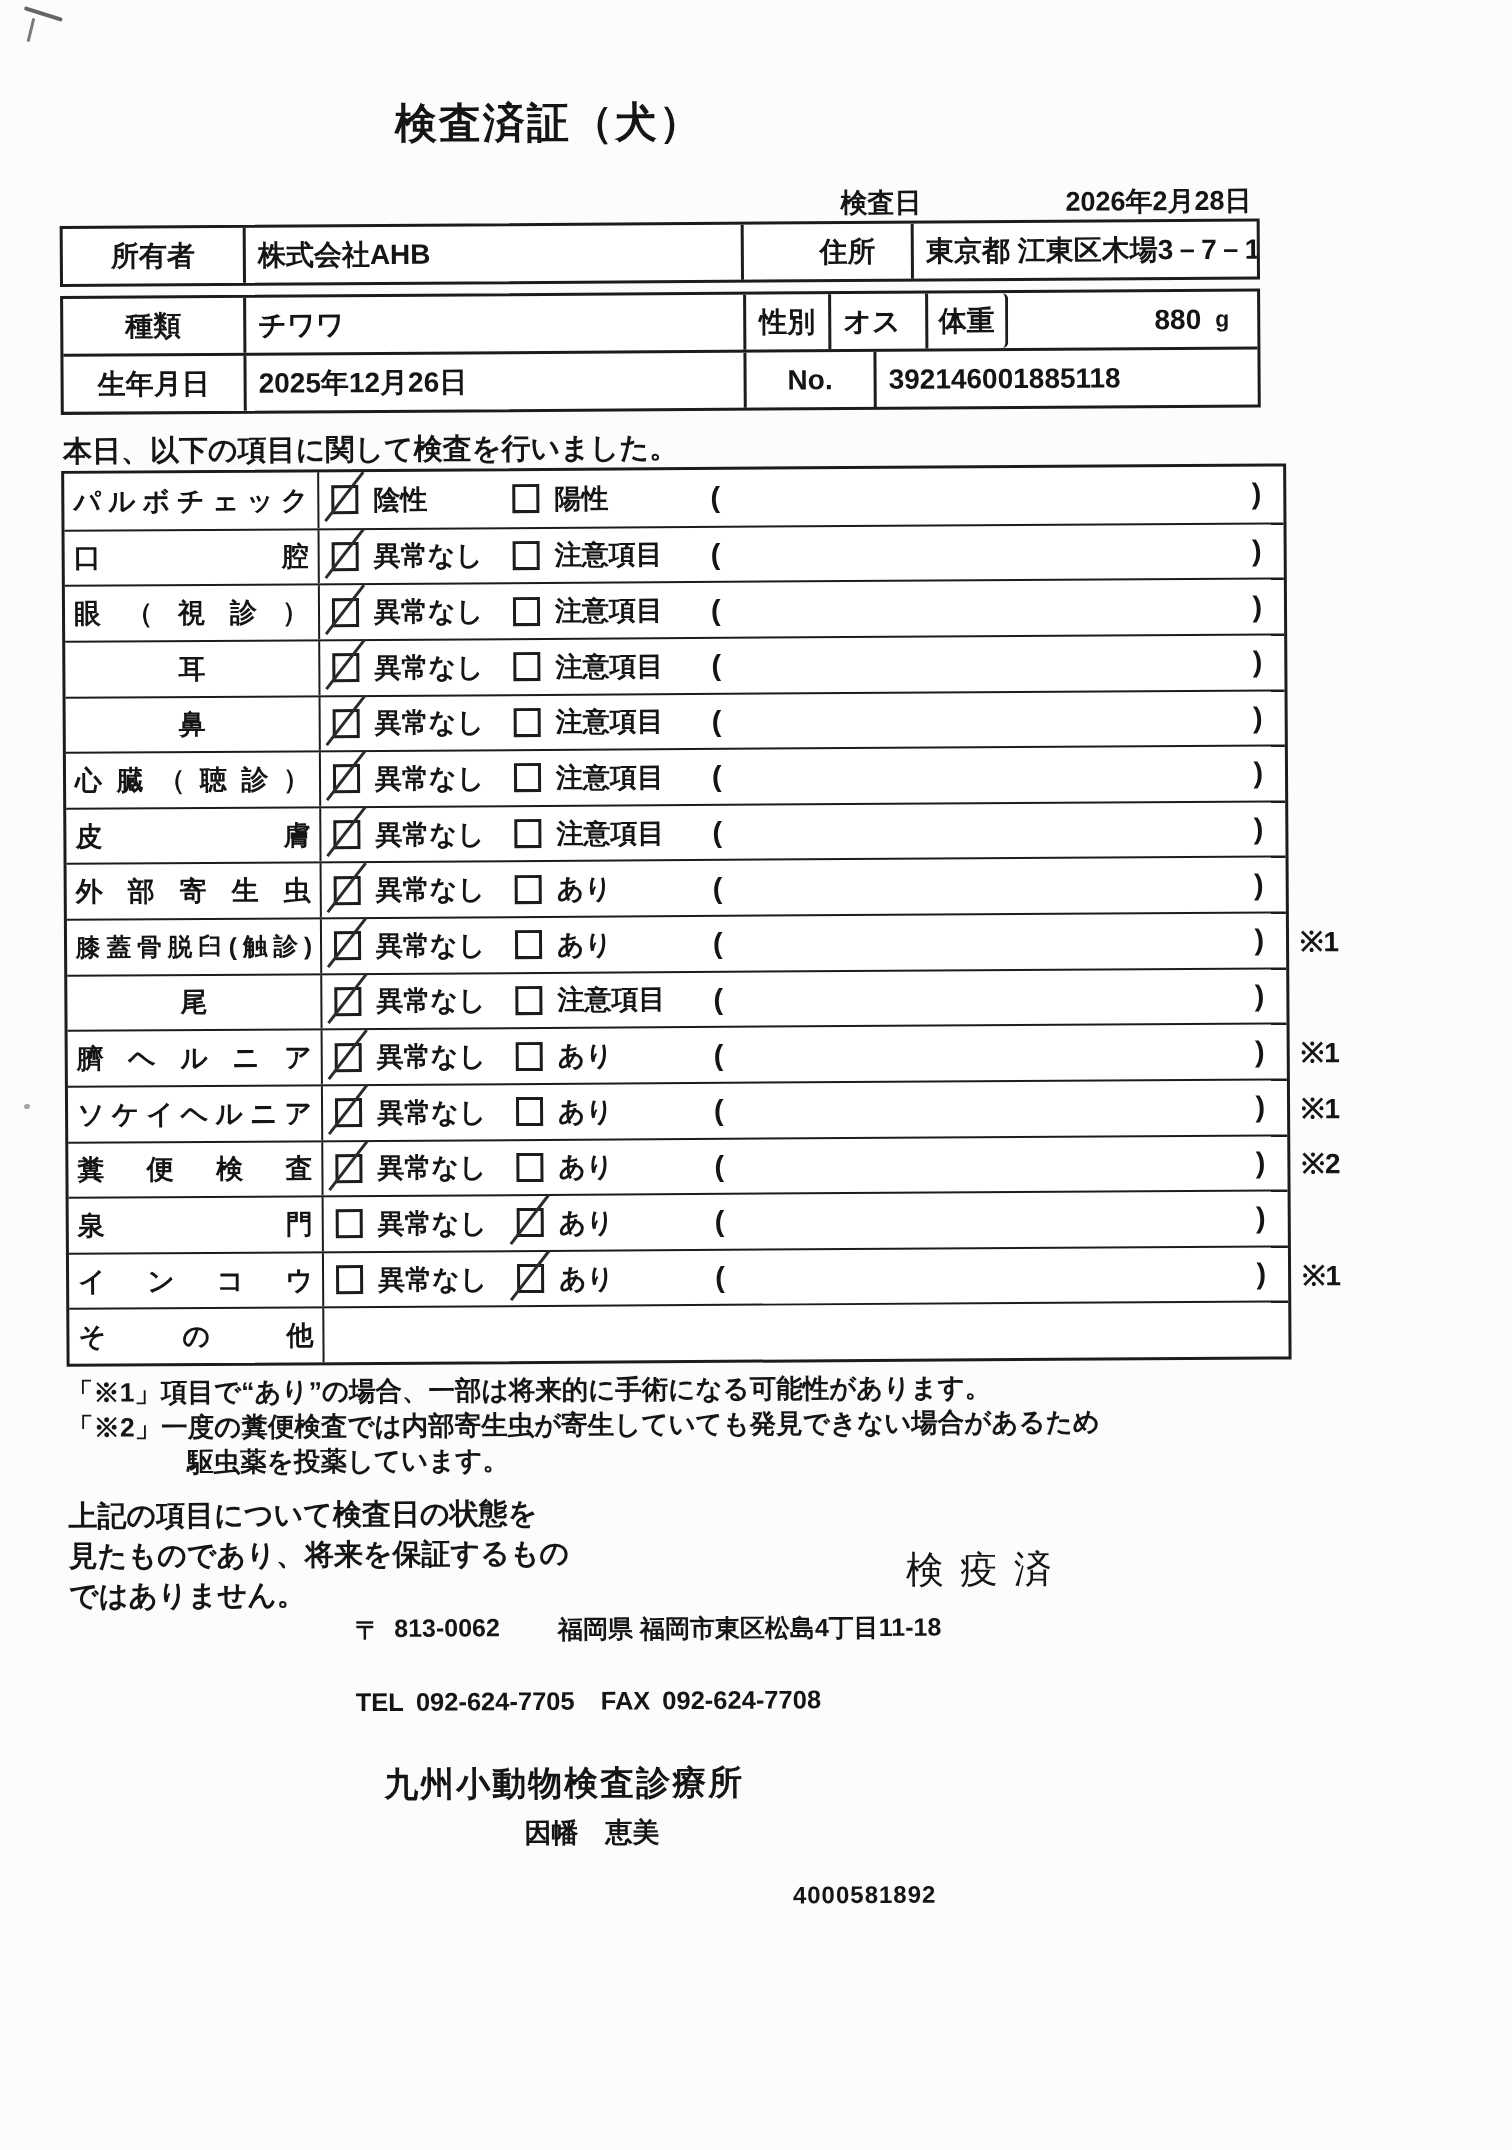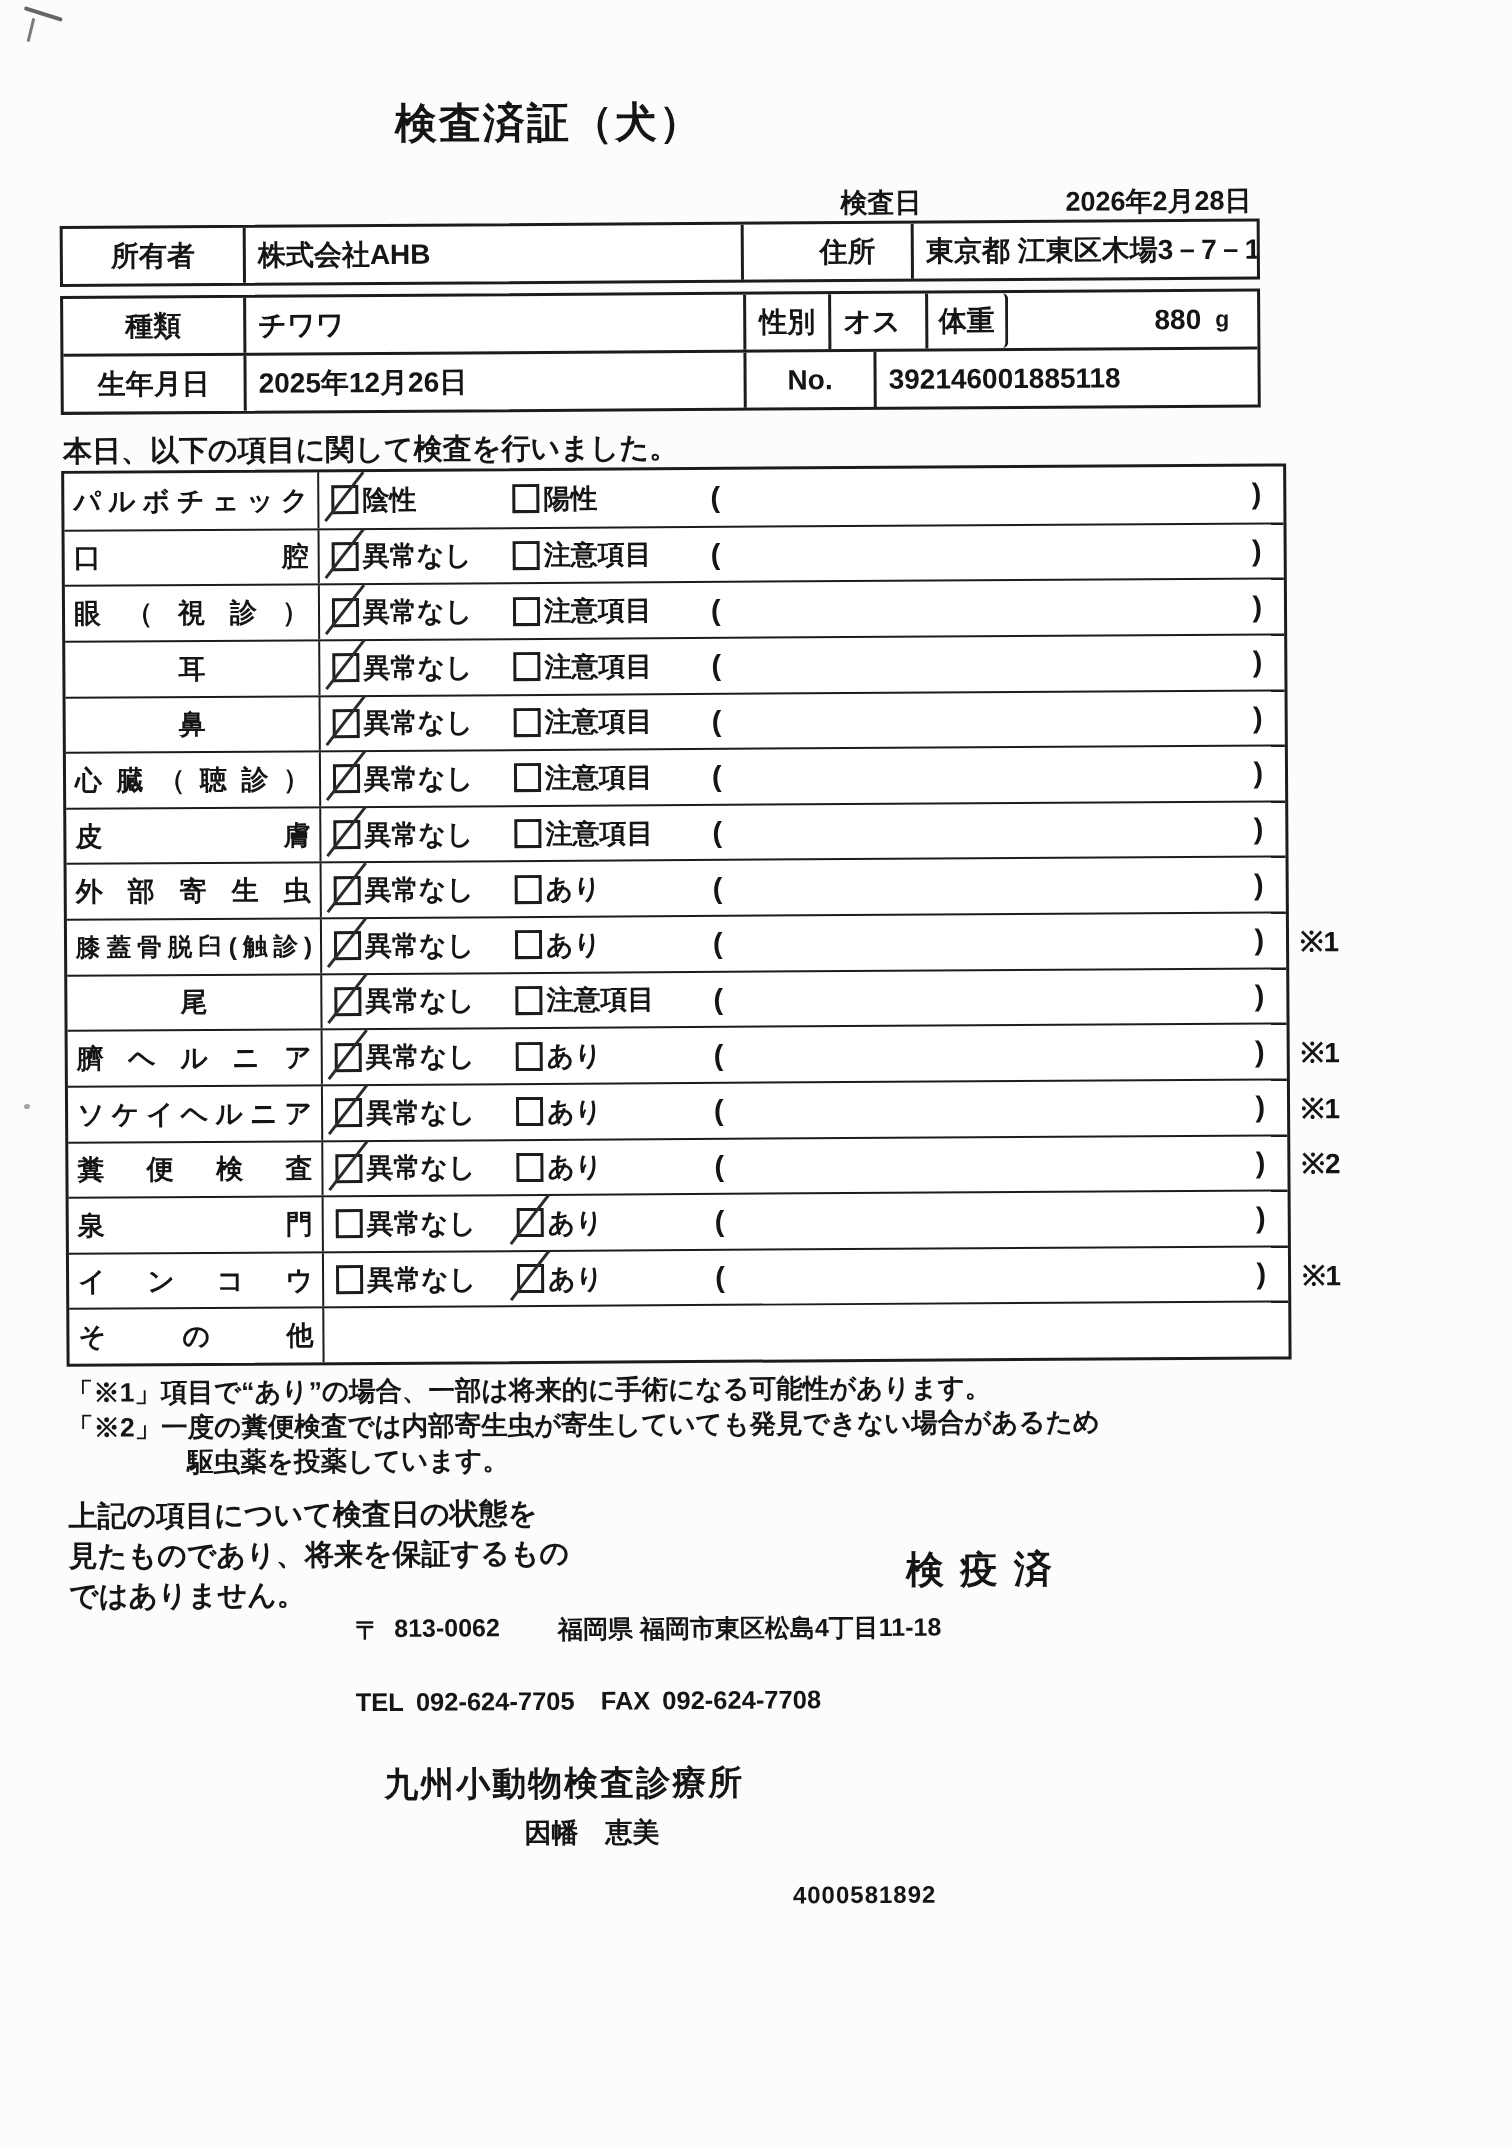--- a/index.html
+++ b/index.html
@@ -43,38 +43,38 @@
   .ctable{position:absolute;left:65px;top:467px;width:1225px;height:896px;
     border:3px solid #1c1c1c;box-sizing:border-box;background:#fff;
     display:grid;grid-template-rows:repeat(16,1fr);}
   .crow{display:flex;align-items:stretch;position:relative;box-sizing:border-box;}
   .crow + .crow{border-top:2.5px solid #1c1c1c;}
   .clabel{flex:0 0 255px;border-right:2.5px solid #1c1c1c;box-sizing:border-box;
     display:flex;align-items:center;padding:0 9px;font-size:27px;font-weight:700;overflow:hidden;}
   .clabel .txt{width:100%;text-align:justify;text-align-last:justify;white-space:nowrap;}
   .clabel.center .txt{text-align:center;text-align-last:center;}
   .clabel.tight{font-size:24.5px;letter-spacing:-1px;}
-  .opt{display:flex;align-items:center;font-size:27px;font-weight:700;white-space:nowrap;}
+  .opt{display:flex;align-items:center;font-size:27px;font-weight:700;white-space:nowrap;gap:11px;}
   .opt1{margin-left:12px;flex:0 0 181px;}
   .opt2{flex:0 0 192px;text-align:right;}
   .box{width:21px;height:23px;border:3px solid #1c1c1c;margin-right:4px;position:relative;flex:none;}
   .opt.checked .box::after{
     content:"";position:absolute;left:-21px;top:7px;width:62px;height:0;
     border-top:3px solid #2b2b2b;transform:rotate(-52deg);
   }
   .parens{flex:1;display:flex;justify-content:space-between;align-items:center;
     font-size:29px;font-weight:700;padding:0 22px 0 6px;}
   .mark{position:absolute;left:calc(100% + 14px);top:50%;transform:translateY(-50%);
     font-size:28px;font-weight:700;white-space:nowrap;}
   .emptycell{flex:1;}
   
   .notes{position:absolute;left:65px;top:1372px;width:1140px;font-size:26.5px;font-weight:700;line-height:35px;}
   .notes .indent{padding-left:120px;}
   .disclaimer{position:absolute;left:66px;top:1492px;font-size:29px;font-weight:700;line-height:40px;}
-  .stamp{position:absolute;left:903px;top:1546px;font-size:38px;font-weight:700;letter-spacing:16px;}
+  .stamp{position:absolute;left:903px;top:1546px;font-size:38px;font-weight:400;letter-spacing:16px;}
   
   .zipline{position:absolute;left:352px;top:1612px;font-size:25px;font-weight:700;display:flex;gap:14px;white-space:nowrap;}
   .zipline .gap{width:30px;}
   .telline{position:absolute;left:352px;top:1686px;font-size:25.5px;font-weight:700;display:flex;gap:12px;white-space:nowrap;}
   .telline .faxgroup{margin-left:14px;display:flex;gap:12px;}
   .clinic{position:absolute;left:380px;top:1760px;font-size:34px;font-weight:700;letter-spacing:2px;}
   .examiner{position:absolute;left:520px;top:1814px;font-size:27px;font-weight:700;}
   .serial{position:absolute;left:788px;top:1882px;font-size:24px;font-weight:700;letter-spacing:1px;}
 </style>
 </head>

